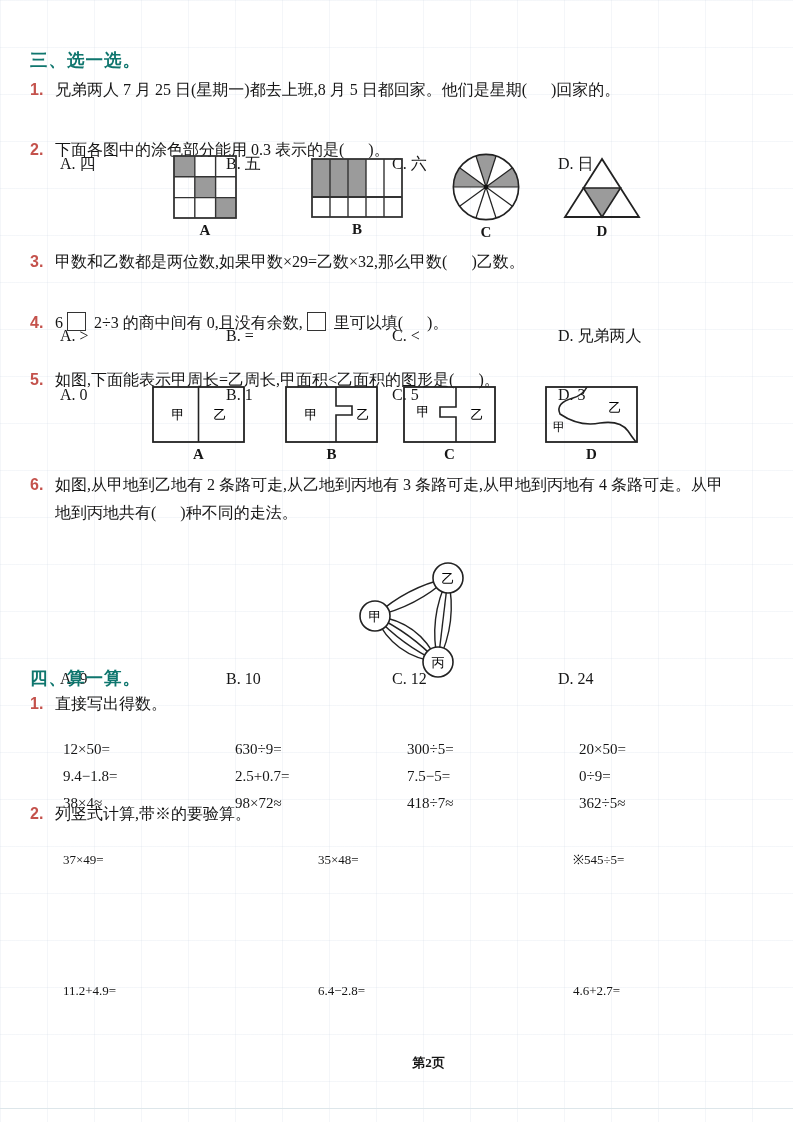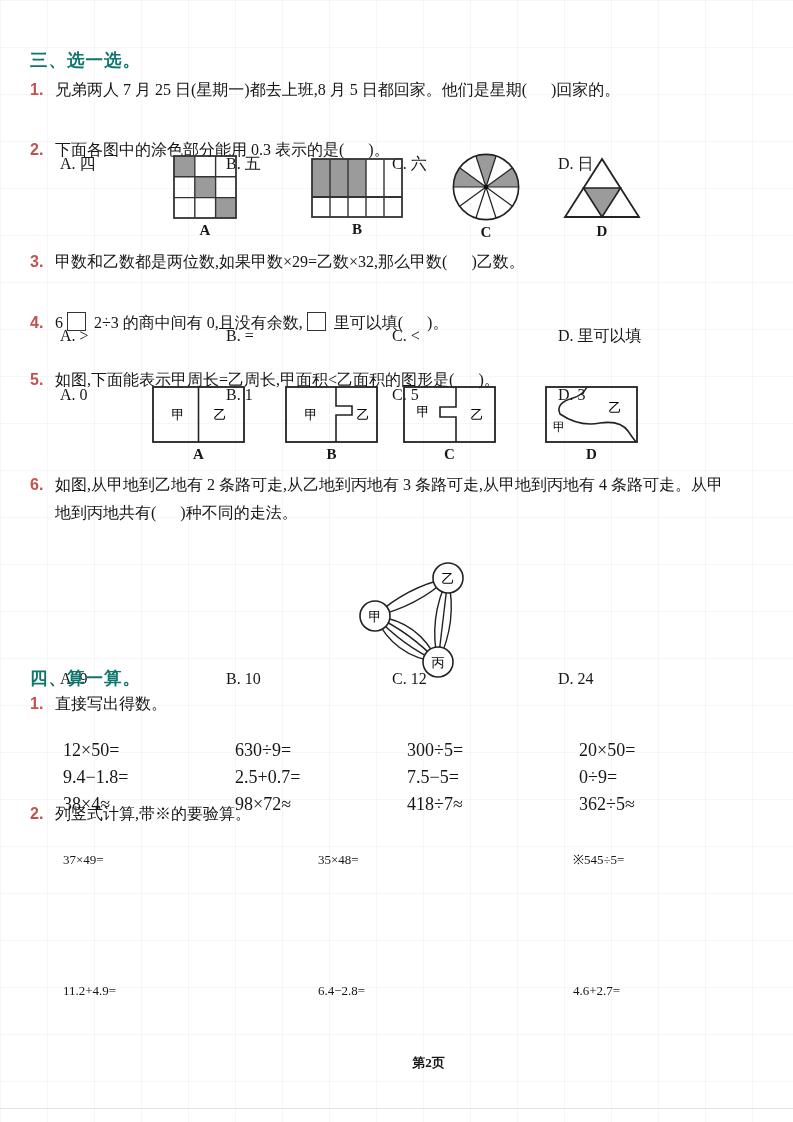--- a/index.html
+++ b/index.html
@@ -19,21 +19,21 @@
     font-family:"Liberation Sans", sans-serif;
     font-weight:bold;font-size:17.5px;color:#0f766e;letter-spacing:1px;
   }
   .qno{
     font-family:"Liberation Sans", sans-serif;
     font-weight:bold;color:#c4524c;display:inline-block;width:25px;
   }
   .qtext{font-size:16px;text-align:right;}
   .opts span{display:inline-block;width:166px;font-size:16px;margin-top:24px;}
   .opts span:last-child{width:auto;}
-  .calc4 span{display:inline-block;width:172px;font-size:18px;}
+  .calc4 span{display:inline-block;width:172px;font-size:15px;}
   .calc4 span:last-child{width:auto;}
   .calc3 span{display:inline-block;width:255px;font-size:13px;}
   .calc3 span:last-child{width:auto;}
   .box{
     display:inline-block;width:17px;height:17px;border:1.4px solid #333;
     vertical-align:-3px;margin:0 4px;background:#fff;
   }
   .figblock{position:absolute;text-align:center;}
   .figlabel{
     font-weight:bold;font-size:15px;margin-top:3px;
@@ -112,21 +112,21 @@
   <svg width="80" height="64" viewBox="0 0 80 64">
     <polygon points="21.5,32 58.5,32 40,61" fill="#9b9b9b"></polygon>
     <polygon points="40,3 3,61 77,61" fill="none" stroke="#222" stroke-width="1.8"></polygon>
     <polygon points="21.5,32 58.5,32 40,61" fill="none" stroke="#222" stroke-width="1.6"></polygon>
   </svg>
   <div class="figlabel">D</div>
 </div>
 
 <div class="abs" style="left:30px;top:252px"><span class="qno">3.</span><span class="qtext">甲数和乙数都是两位数,如果甲数×29=乙数×32,那么甲数(      )乙数。</span></div>
 <div class="abs opts" style="left:52px;top:284px">
-  <span>A. &gt;</span><span>B. =</span><span>C. &lt;</span><span>D. 里可以填</span>
+  <span>A. &gt;</span><span>B. =</span><span>C. &lt;</span><span>D. 兄弟两人</span>
 </div>
 
 <div class="abs" style="left:30px;top:312px"><span class="qno">4.</span><span class="qtext">6</span><span class="box"></span><span class="qtext"> 2÷3 的商中间有 0,且没有余数,</span><span class="box"></span><span class="qtext"> 里可以填(      )。</span></div>
 <div class="abs opts" style="left:52px;top:344px">
   <span>A. 0</span><span>B. 1</span><span>C. 5</span><span>D. 3</span>
 </div>
 
 <div class="abs" style="left:30px;top:370px"><span class="qno">5.</span><span class="qtext">如图,下面能表示甲周长=乙周长,甲面积&lt;乙面积的图形是(      )。</span></div>
 
 <div class="figblock" style="left:152px;top:386px;width:93px">

